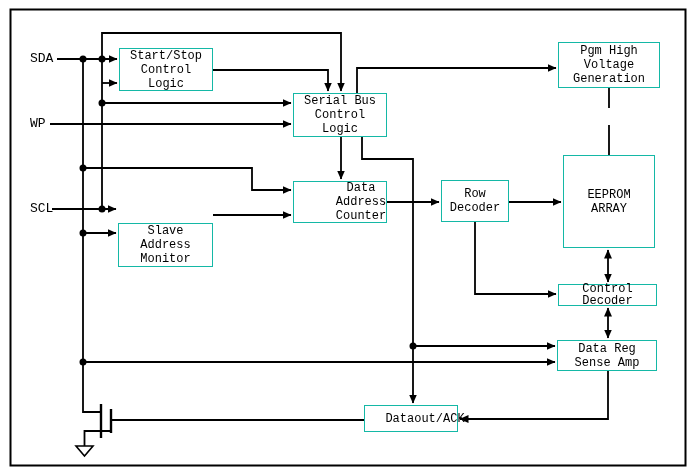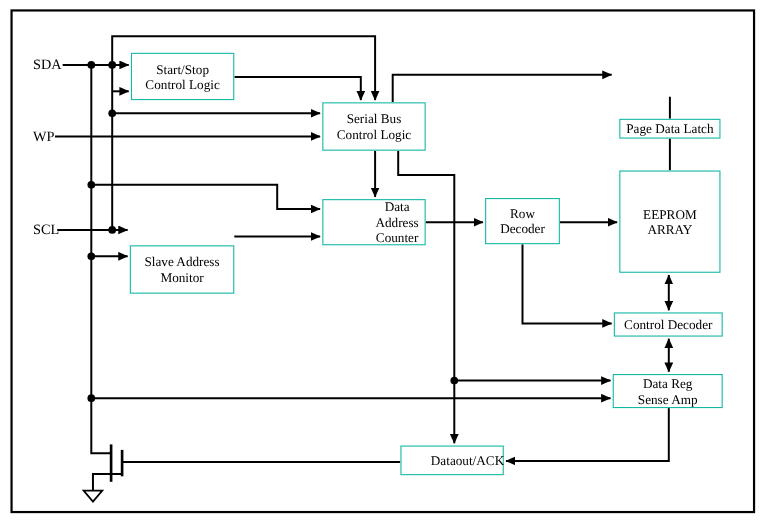--- a/index.html
+++ b/index.html
@@ -1,21 +1,21 @@
 <!DOCTYPE html>
 <html><head>
 <meta charset="utf-8">
 <style>
   html, body { margin: 0; padding: 0; background: #ffffff; }
   #stage {
     position: relative;
     width: 692px;
     height: 476px;
     background: #ffffff;
-    font-family: Liberation Serif, serif;
+    font-family: Liberation Mono, monospace;
     color: #000000;
     overflow: hidden;
   }
   #wires { position: absolute; left: 0; top: 0; }
   .block {
     position: absolute;
     box-sizing: border-box;
     border: 1px solid #14b8a6;
     background: #ffffff;
     display: flex;
@@ -130,22 +130,23 @@
 
   <div class="block" style="left:293px; top:181px; width:94px; height:42px;padding-left:42px;">Data Address
 Counter</div>
 
   <div class="block" style="left:118px; top:199px; width:95px; height:44px;margin-top:24px;">Slave Address
 Monitor</div>
 
   <div class="block" style="left:441px; top:180px; width:68px; height:42px;">Row
 Decoder</div>
 
+  <div class="block" style="left:558px; top:42px; width:102px; height:46px;">Pgm High Voltage
+Generation</div>
 
-  <div class="block" style="left:563px; top:108px; width:92px; height:18px; line-height:12px;">Page Data Latch</div>
 
   <div class="block" style="left:563px; top:155px; width:92px; height:93px;">EEPROM
 ARRAY</div>
 
   <div class="block" style="left:558px; top:284px; width:99px; height:22px; line-height:12px;">Control Decoder</div>
 
   <div class="block" style="left:557px; top:340px; width:100px; height:31px;">Data Reg
 Sense Amp</div>
 
   <div class="block" style="left:364px; top:405px; width:94px; height:27px;padding-left:28px;">Dataout/ACK</div>

